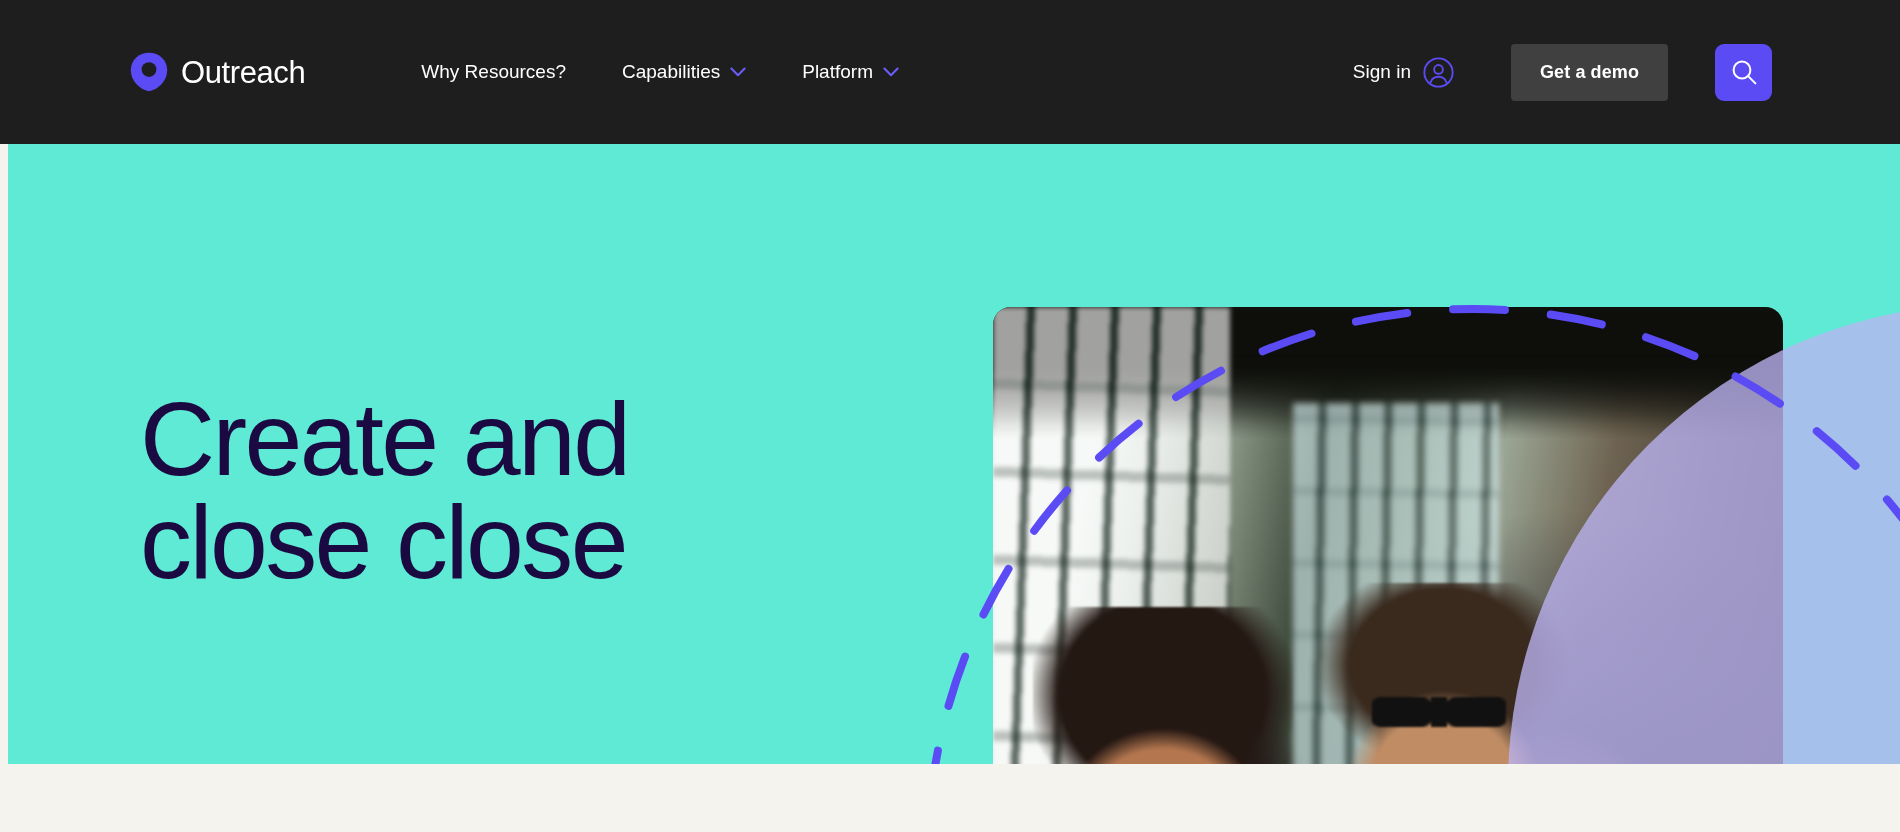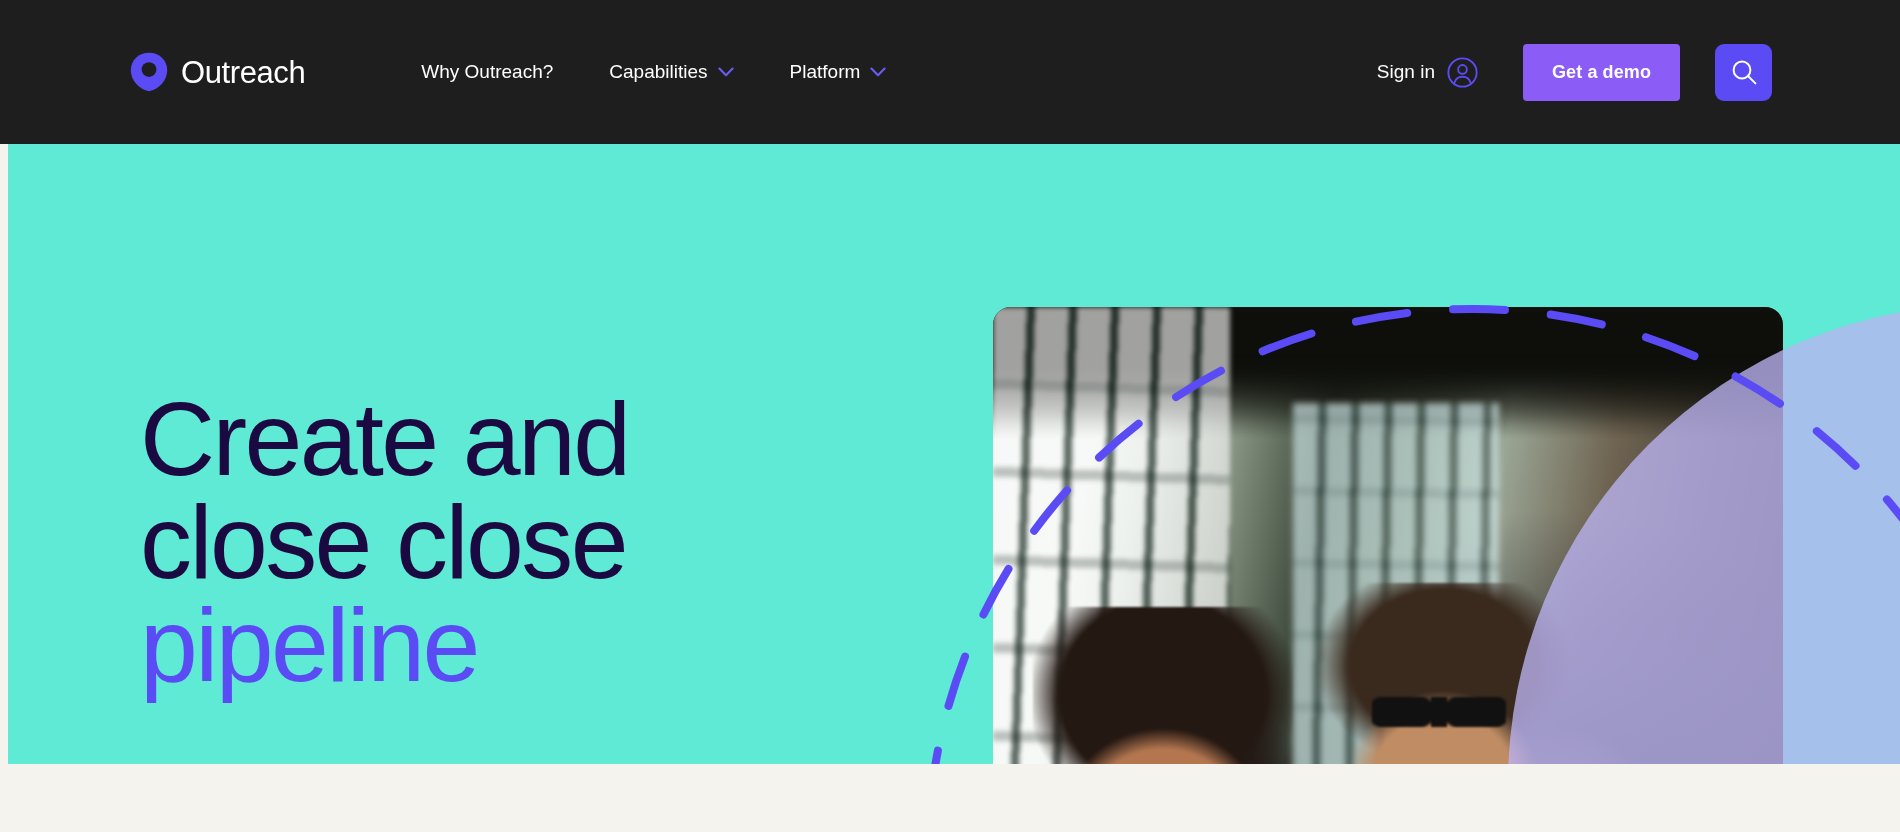--- a/index.html
+++ b/index.html
@@ -37,30 +37,30 @@
   .nav-item{
     display:flex; align-items:center; gap:10px;
     color:#FFFFFF; font-size:19px; font-weight:500;
     padding:0 28px; height:60px; cursor:pointer;
     white-space:nowrap;
   }
   .chev{ width:16px; height:10px; display:block; flex:none; }
 
   .header-right{
     margin-left:auto; margin-right:128px;
-    display:flex; align-items:center; gap:0;
+    display:flex; align-items:center; gap:12px;
   }
   .signin{
     display:flex; align-items:center; gap:12px;
     color:#FFFFFF; font-size:19px; font-weight:500;
     cursor:pointer; margin-right:45px; white-space:nowrap;
   }
   .avatar-icon{ width:31px; height:31px; display:block; }
   .demo-btn{
-    background:#8b5cf6; color:#FFFFFF;
+    background:#404040; color:#FFFFFF;
     font-size:18px; font-weight:700; letter-spacing:0.1px;
     border:none; border-radius:4px;
     height:57px; padding:0 29px;
     cursor:pointer; white-space:nowrap;
     font-family:"Liberation Sans", sans-serif;
   }
   .search-btn{
     background:#5B4BF5;
     width:57px; height:57px; border-radius:9px;
     border:none; margin-left:35px;
@@ -207,21 +207,21 @@
     <svg class="brand-mark" viewBox="0 0 38 40">
       <path d="M19 0.8C29.2 0.8 37.2 8.2 37.2 18.2c0 10.6-8.6 19.2-18.2 21-9.6-1.8-18.2-10.4-18.2-21C0.8 8.2 8.8 0.8 19 0.8z" fill="#5B4BF5"></path>
       <circle cx="19" cy="17.6" r="7.4" fill="#1F1E1E"></circle>
     </svg>
     <span class="brand-name">Outreach</span>
   </a>
 
   <nav class="nav">
 
     <div class="nav-item">
-      <span>Why Outreach?</span>
+      <span>Why Resources?</span>
     </div>
 
     <div class="nav-item">
       <span>Capabilities</span>
       <svg class="chev" viewBox="0 0 16 10">
         <path d="M1.4 1.6 8 8.2l6.6-6.6" fill="none" stroke="#6B5CF6" stroke-width="2.1" stroke-linecap="round" stroke-linejoin="round"></path>
       </svg>
     </div>
 
     <div class="nav-item">
@@ -256,21 +256,20 @@
     </button>
 
   </div>
 </div>
 
 <section class="hero">
 
   <h1 class="hero-copy hero-title">
     <span>Create and</span><br>
     <span>close close</span><br>
-    <span class="accent">pipeline</span>
   </h1>
 
   <div class="media">
     <div class="photo-wrap">
       <div class="photo"></div>
       <div class="beam"></div>
       <div class="win"></div>
       <div class="win2"></div>
       <div class="plant"></div>
       <div class="person-a"></div>

